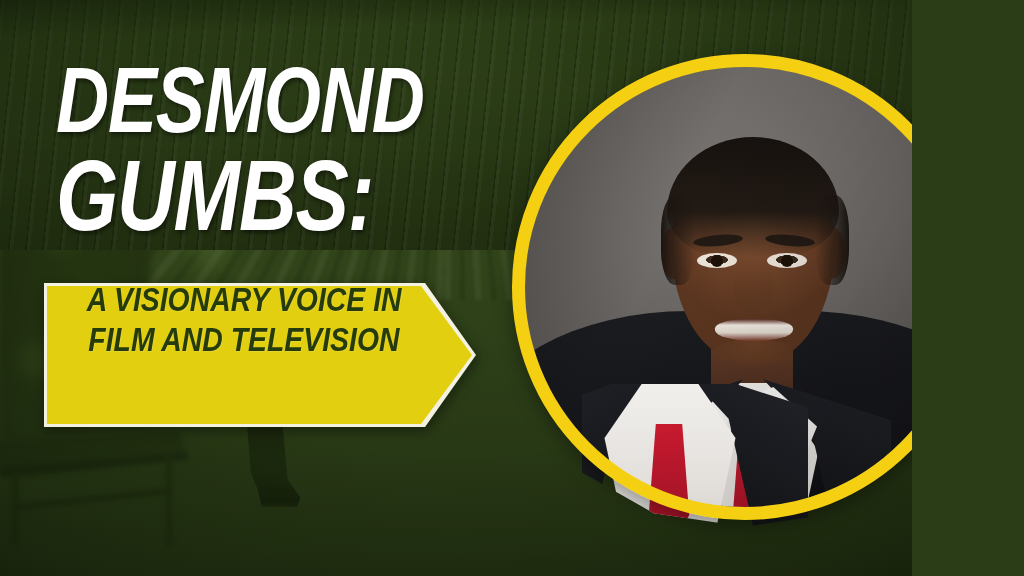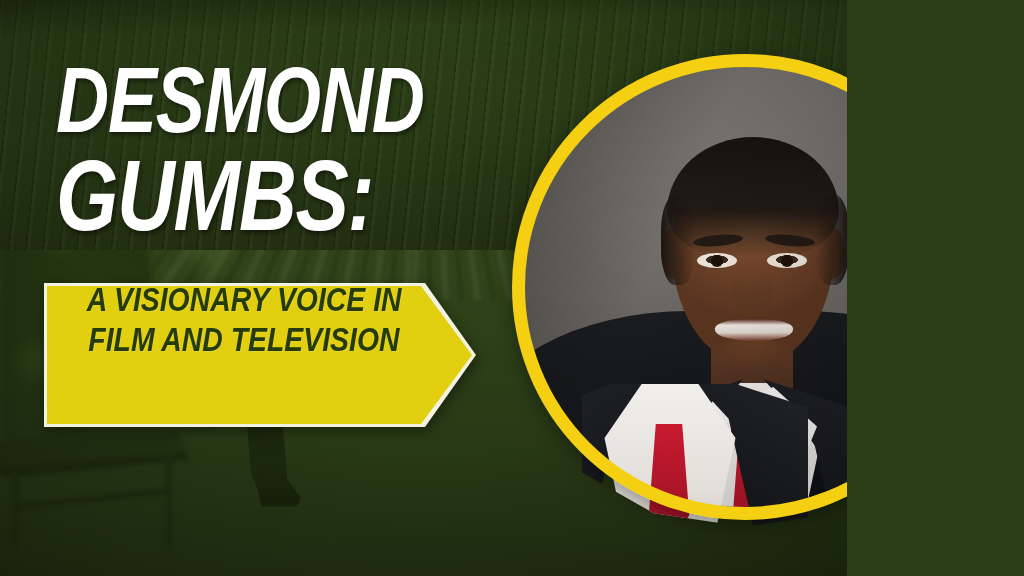--- a/index.html
+++ b/index.html
@@ -6,21 +6,21 @@
 
   html, body {
     width:1024px; height:576px;
     overflow:hidden;
     background:#2b3d16;
     font-family:"Liberation Sans", sans-serif;
   }
 
   #graphic {
     position:relative;
-    width:847px; height:576px;
+    width:912px; height:576px;
     overflow:hidden;
     background:#ec4899;
   }
 
   
   .bg-layer { position:absolute; inset:0; }
 
   
   .bg-base {
     background:

